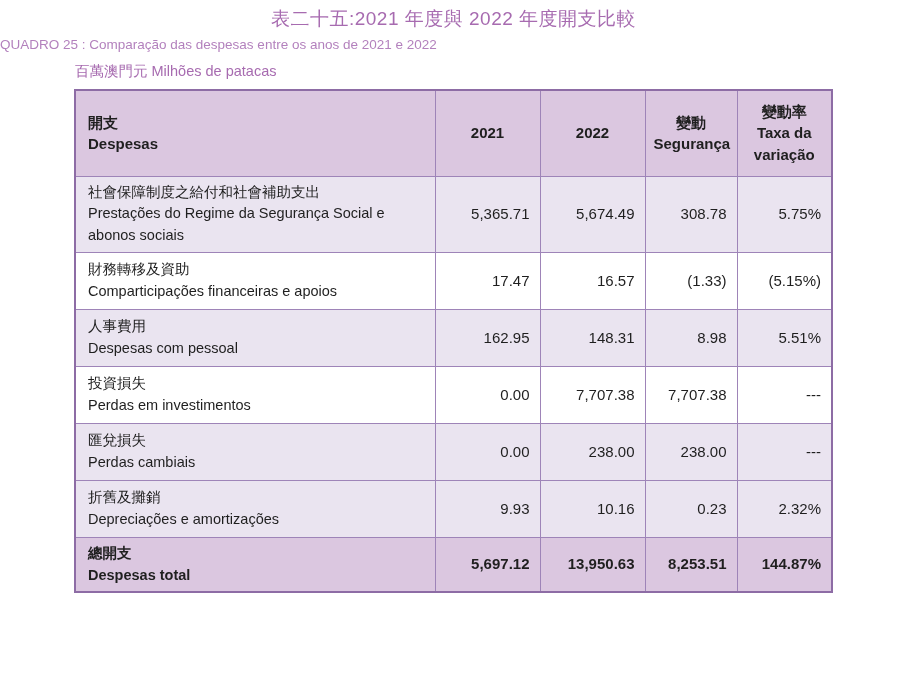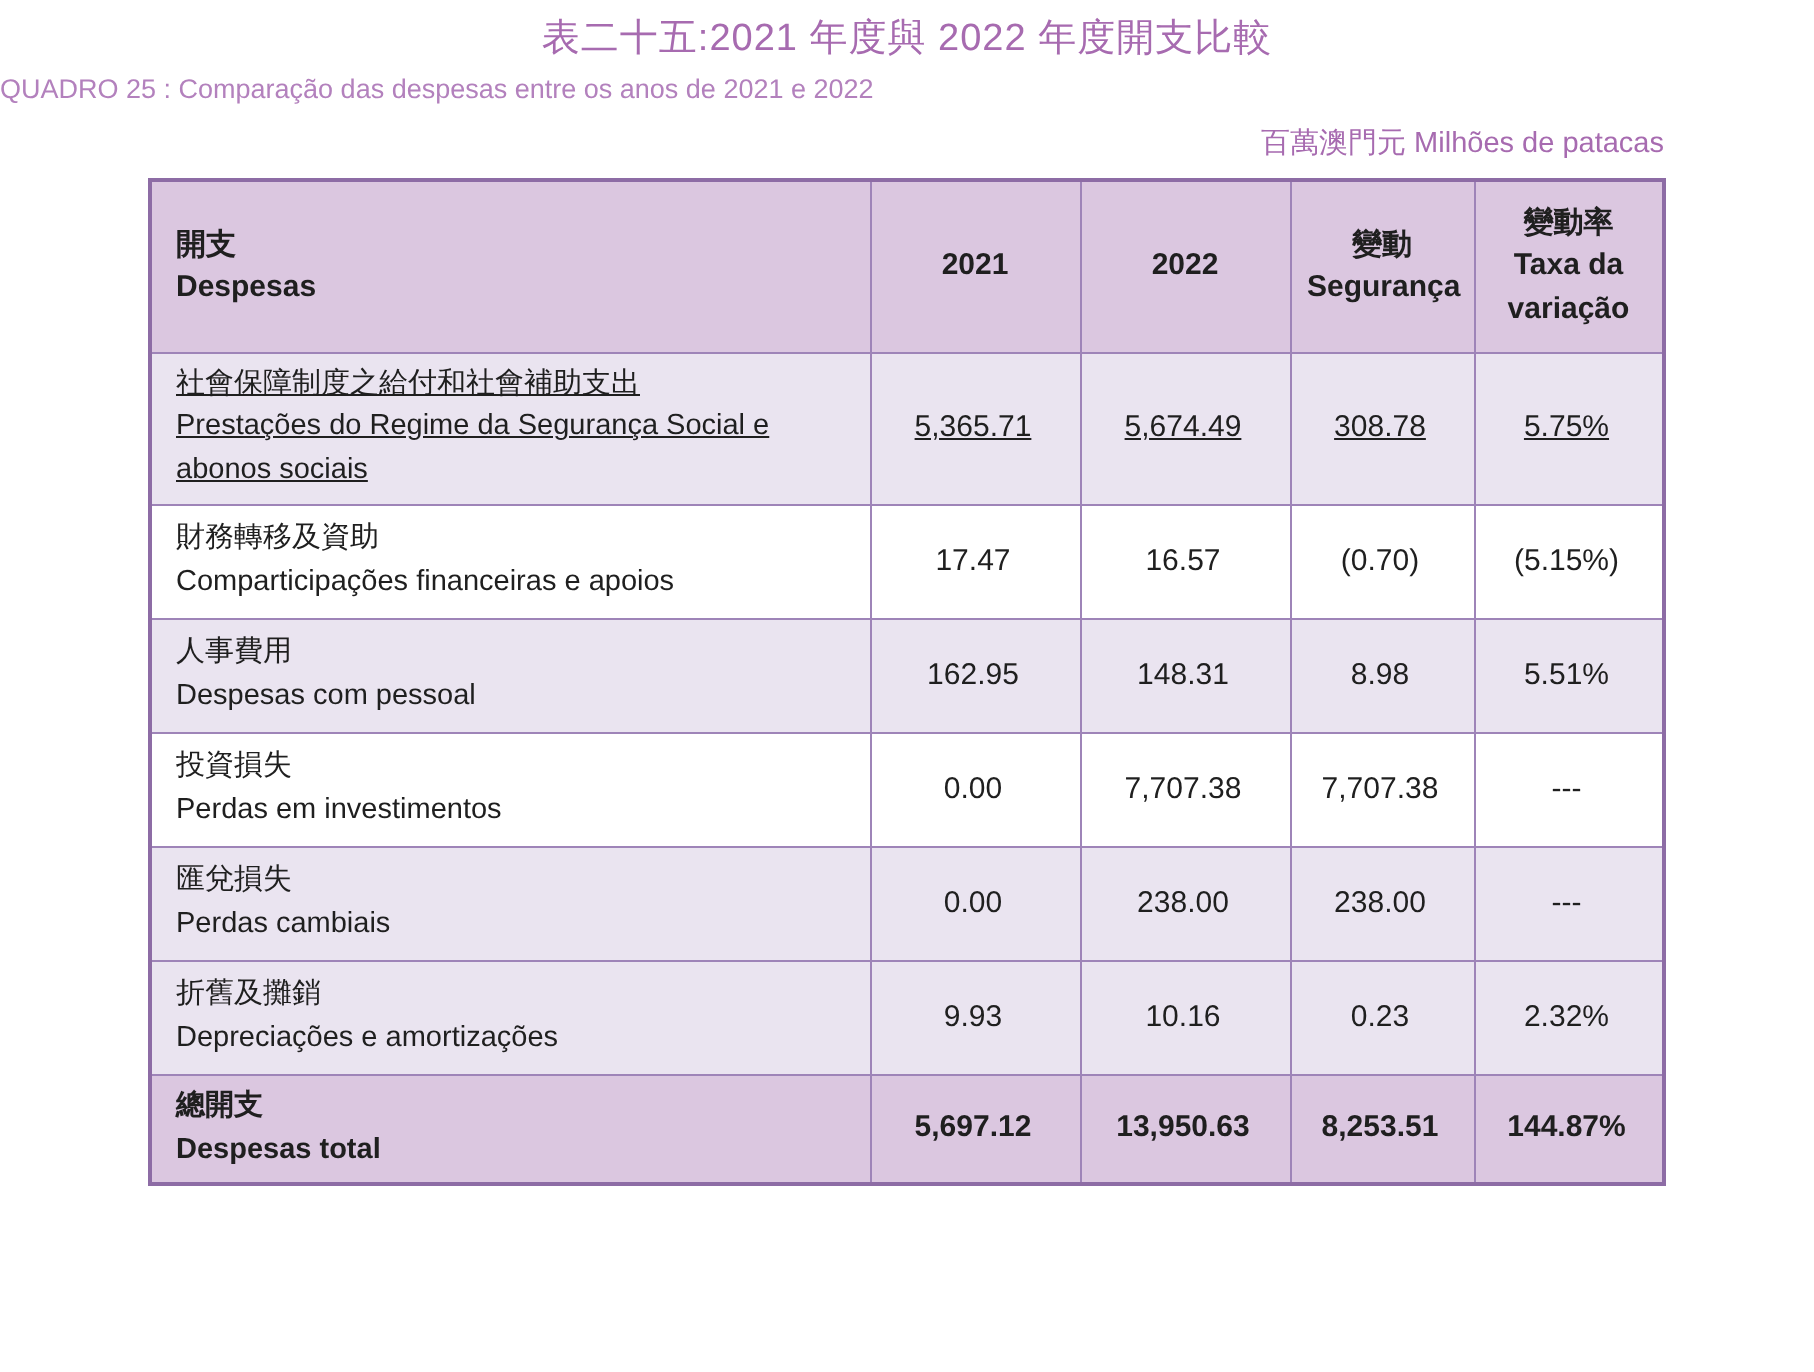--- a/index.html
+++ b/index.html
@@ -29,21 +29,20 @@
   .doc-subtitle {
     text-align: left;
     color: #b381bd;
     font-size: 13.5px;
     font-weight: 400;
     margin: 0 0 10px 0;
   }
   .unit-line {
     width: 757px;
     margin: 0 auto 8px auto;
-    text-align: right;
     color: #a76bb0;
     font-size: 14.5px;
   }
   table.expenses {
     width: 757px;
     margin: 0 auto;
     border-collapse: collapse;
     table-layout: fixed;
     padding-left: 16px;
   }
@@ -64,25 +63,25 @@
     line-height: 1.45;
   }
   th.col-expense { text-align: left; padding-left: 12px; }
   th.col-num, th.col-var { text-align: center; }
   tbody td {
     font-size: 14.5px;
     padding: 5px 8px;
     line-height: 1.5;
   }
   td.name-cell { text-align: left; padding-left: 12px; }
-  td.num-cell { text-align: center; padding-right: 10px; font-size: 15px; }
+  td.num-cell { text-align: right; padding-right: 10px; font-size: 15px; }
   tr.row-alt td { background: #eae4f0; }
   tr.row-plain td { background: #ffffff; }
   tr.h2 { height: 57px; }
-  tr.h3 { height: 71px; text-decoration: underline; }
+  tr.h3 { height: 71px; }
   tr.total-row td {
     background: #dbc7e0;
     font-weight: bold;
     height: 52px;
   }
   .zh-line, .pt-line { display: block; }
 </style>
 </head>
 <body>
 
@@ -129,21 +128,21 @@
         <td class="num-cell">308.78</td>
         <td class="num-cell">5.75%</td>
       </tr>
       <tr class="row-plain h2">
         <td class="name-cell">
           <span class="zh-line">財務轉移及資助</span>
           <span class="pt-line">Comparticipações financeiras e apoios</span>
         </td>
         <td class="num-cell">17.47</td>
         <td class="num-cell">16.57</td>
-        <td class="num-cell">(0.70)</td>
+        <td class="num-cell">(1.33)</td>
         <td class="num-cell">(5.15%)</td>
       </tr>
       <tr class="row-alt h2">
         <td class="name-cell">
           <span class="zh-line">人事費用</span>
           <span class="pt-line">Despesas com pessoal</span>
         </td>
         <td class="num-cell">162.95</td>
         <td class="num-cell">148.31</td>
         <td class="num-cell">8.98</td>

